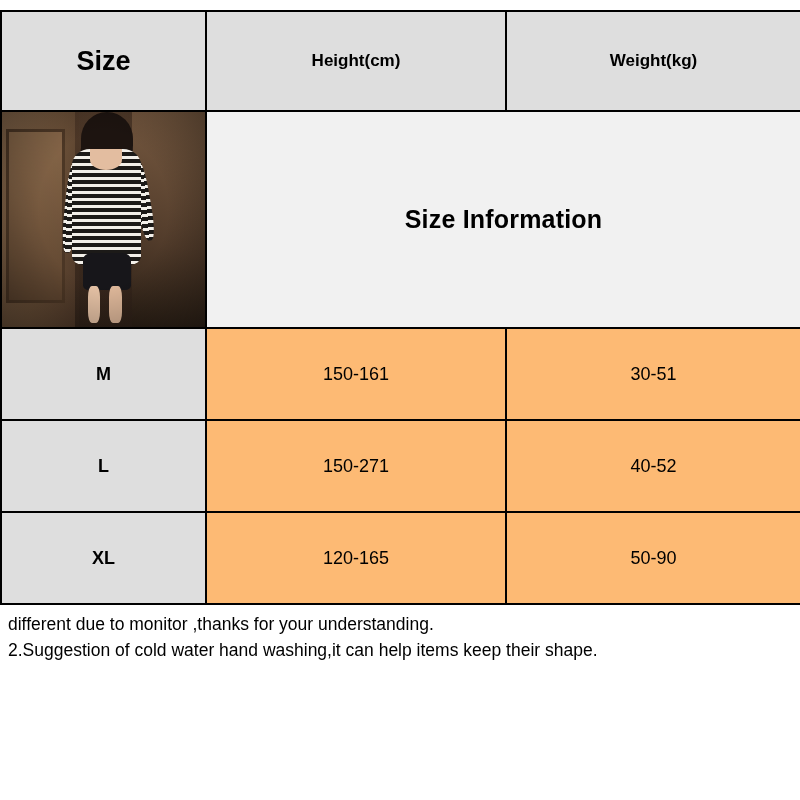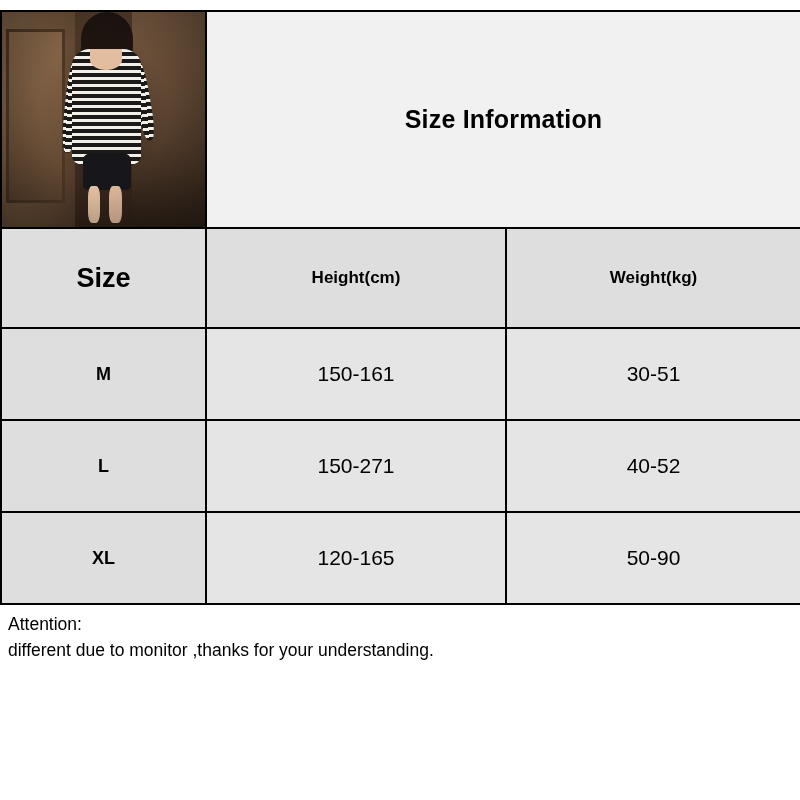--- a/index.html
+++ b/index.html
@@ -176,22 +176,22 @@
 
   
   .cell-size {
     height: 90px;
     background: #dedede;
     font-size: 18px;
     font-weight: bold;
   }
   .cell-val {
     height: 90px;
-    background: #e5e5e5;
-    font-size: 21px;
+    background: #fdba74;
+    font-size: 18px;
   }
 
   
   .attention {
     position: absolute;
     left: 8px;
     top: 612px;
     width: 784px;
     font-size: 17.5px;
     line-height: 1.47;
@@ -217,20 +217,26 @@
 
   <div class="marker"></div>
 
   <table class="size-table">
     <colgroup>
       <col class="col-size">
       <col class="col-h">
       <col class="col-w">
     </colgroup>
     <tbody>
+      <tr>
+        <td class="hdr-size">Size</td>
+        <td class="hdr-col">Height(cm)</td>
+        <td class="hdr-col">Weight(kg)</td>
+      </tr>
+
       <tr>
         <td class="photo-cell">
           <div class="photo">
             <div class="wall-a"></div>
             <div class="wall-b"></div>
             <div class="wall-c"></div>
             <div class="door"></div>
             <div class="figure">
               <div class="hair2"></div>
               <div class="hair3"></div>
@@ -246,43 +252,37 @@
             </div>
             <div class="vignette"></div>
           </div>
         </td>
         <td class="title-cell" colspan="2">
           <span class="title-text">Size Information</span>
         </td>
       </tr>
 
       <tr>
-        <td class="hdr-size">Size</td>
-        <td class="hdr-col">Height(cm)</td>
-        <td class="hdr-col">Weight(kg)</td>
-      </tr>
-
-      <tr>
         <td class="cell-size">M</td>
         <td class="cell-val">150-161</td>
         <td class="cell-val">30-51</td>
       </tr>
 
       <tr>
         <td class="cell-size">L</td>
         <td class="cell-val">150-271</td>
         <td class="cell-val">40-52</td>
       </tr>
 
       <tr>
         <td class="cell-size">XL</td>
         <td class="cell-val">120-165</td>
         <td class="cell-val">50-90</td>
       </tr>
     </tbody>
   </table>
 
   <div class="attention">
-    <p>Attention:</p>
     <p>different due to monitor ,thanks for your understanding.</p>
+    <p>2.Suggestion of cold water hand washing,it can help items keep their shape.</p>
   </div>
 
 </div>
 
 </body></html>

